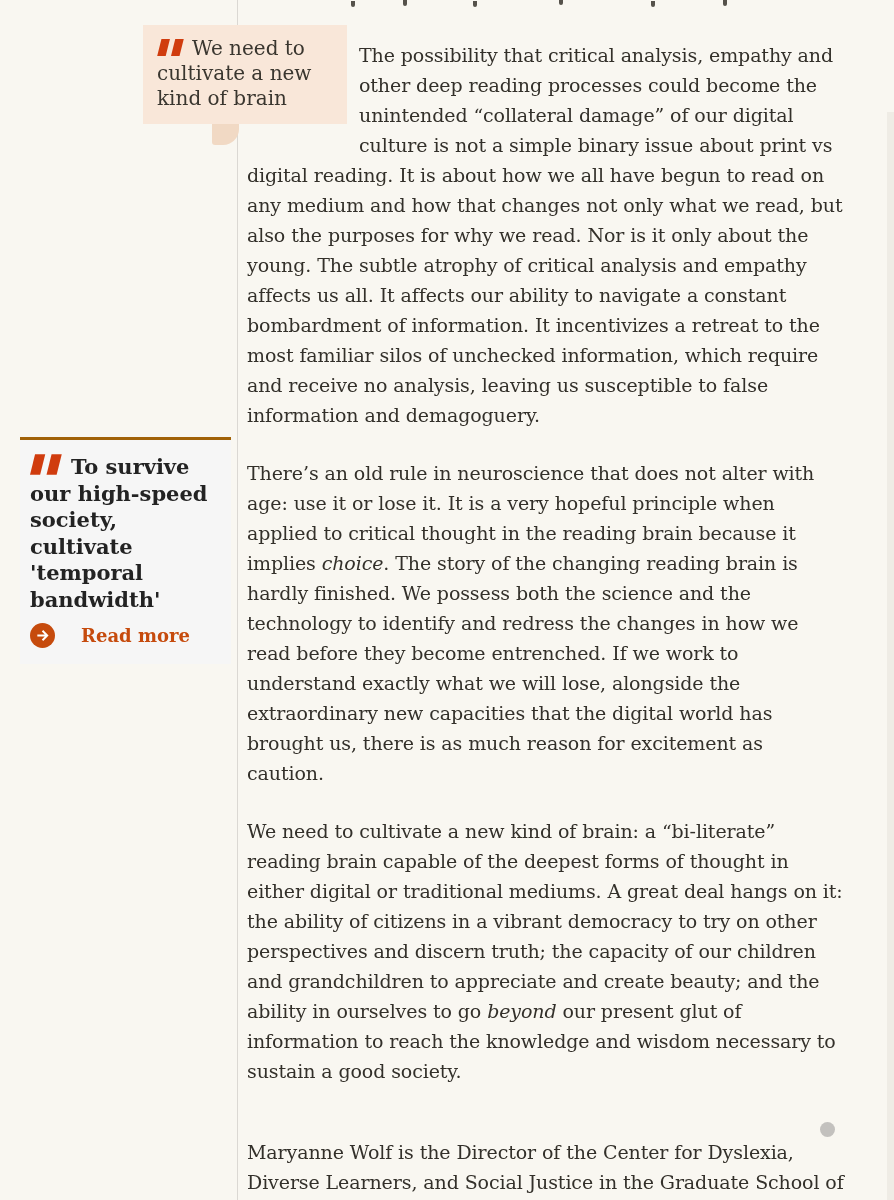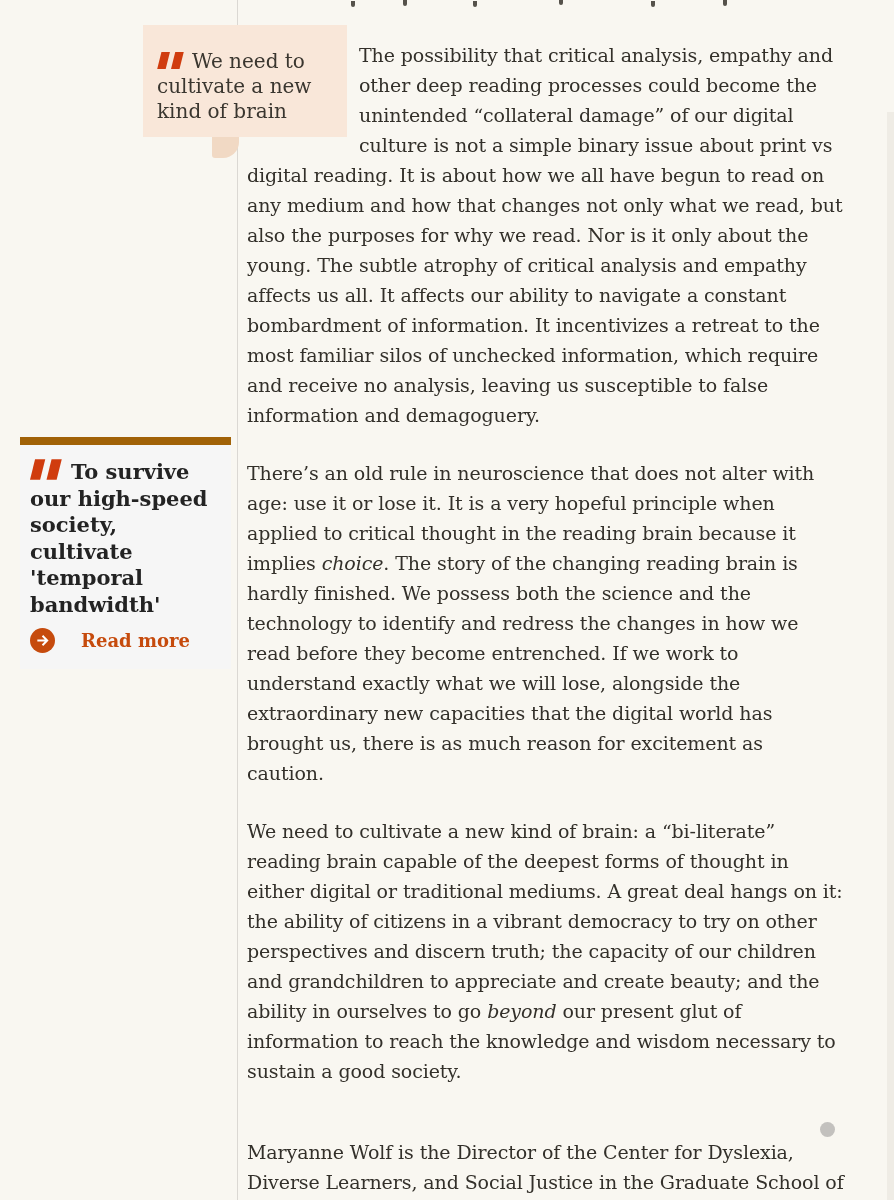--- a/index.html
+++ b/index.html
@@ -15,34 +15,34 @@
     background:#dbd8d3;
   }
   .right-edge {
     position:absolute; right:0; top:112px; width:7px; height:1088px;
     background:#efece5;
   }
 
   
   .pull-quote {
     position:absolute; left:143px; top:25px; width:204px;
-    background:#f9e7d9; padding:24px 12px 13px 14px;
+    background:#f9e7d9; padding:11px 12px 13px 14px;
     font-size:20px; line-height:25px; color:#3a362f;
     z-index:2;
   }
   .pull-quote .qm { margin-right:7px; vertical-align:-1px; }
   .pq-tail {
     position:absolute; left:69px; top:100%; width:27px; height:21px;
     background:#f1d9c4; border-radius:0 0 16px 3px;
   }
 
   
   .card {
     position:absolute; left:20px; top:437px; width:211px;
-    background:#f6f6f6; border-top:8px solid #a16207;
+    background:#f6f6f6; border-top:3px solid #a16207;
     padding:10px 10px 16px 10px; z-index:2; cursor:pointer;
   }
   .card h2 {
     font-size:21px; line-height:26.5px; font-weight:bold; color:#232323;
     margin:4px 0 10px 0;
   }
   .card h2 .qm { margin-right:8px; vertical-align:-1px; }
   .card .author {
     font-style:italic; font-size:20px; color:#c1502a; margin:0 0 16px 0;
   }

